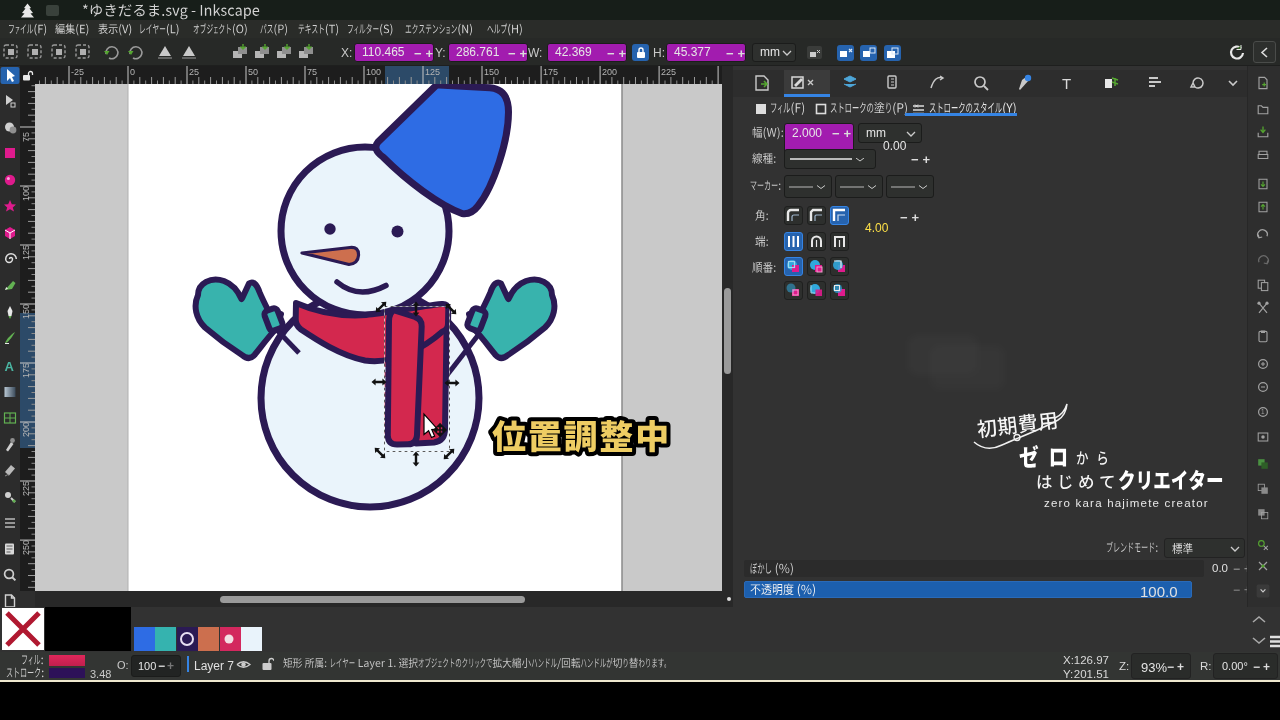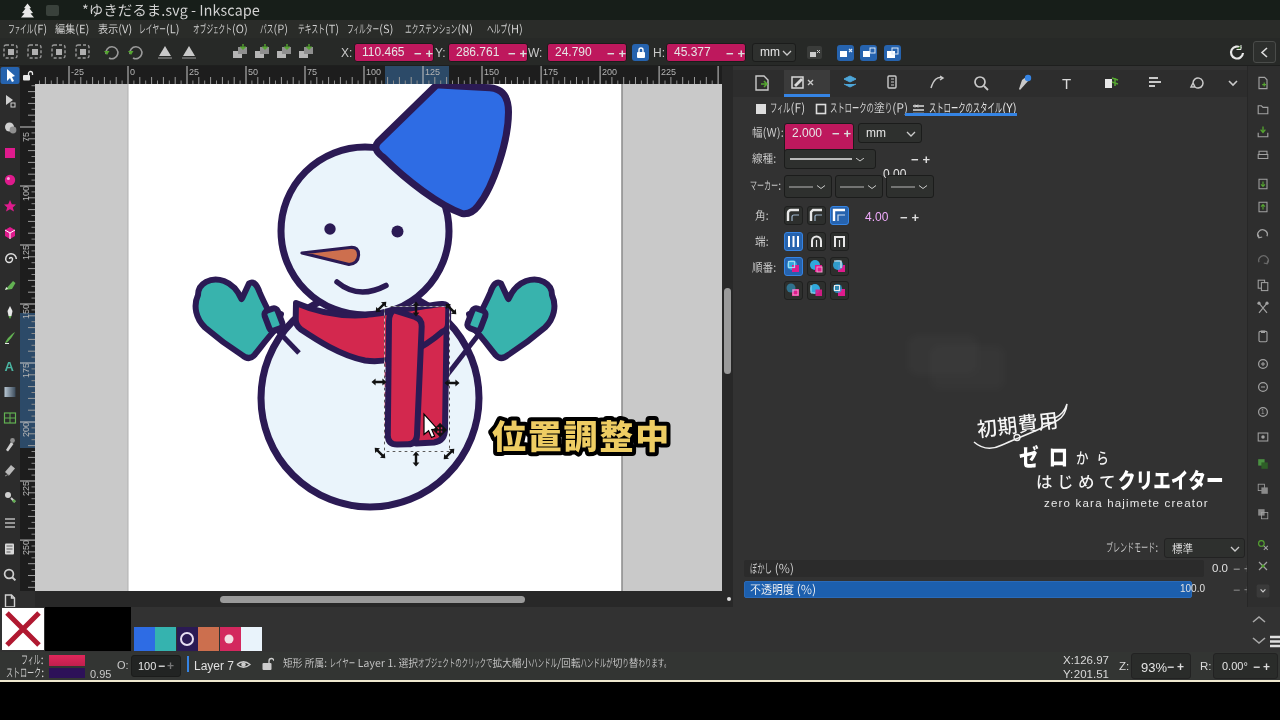--- a/index.html
+++ b/index.html
@@ -1,18 +1,18 @@
 <!DOCTYPE html>
 <html><head><meta charset="utf-8"><style>
 *{margin:0;padding:0;box-sizing:border-box}
 html,body{width:1280px;height:720px;overflow:hidden;background:#000;
 font-family:"Liberation Sans",sans-serif;-webkit-font-smoothing:antialiased}
 .abs{position:absolute}
 #app{position:relative;width:1280px;height:720px;background:#2e2e2e}
-.inp{position:absolute;height:19px;background:#be185d;border:1px solid #1b1c1b;border-radius:3px;
+.inp{position:absolute;height:19px;background:#a21caf;border:1px solid #1b1c1b;border-radius:3px;
 color:#e6e6e6;font-size:12px;line-height:17px;padding-left:7px}
 .pm{position:absolute;color:#dcdcdc;font-size:13px;letter-spacing:4px;font-weight:700}
 .lbl{position:absolute;color:#c9c9c9;font-size:12px}
 .bluebtn{position:absolute;width:17px;height:17px;background:#2663ae;border-radius:3px}
 </style></head><body>
 <div id="app">
     <div class="abs" style="left:0;top:0;width:1280px;height:20px;background:#171e19"></div>
     <svg class="abs" style="left:20px;top:3px" width="15" height="15" viewBox="0 0 15 15">
       <path d="M7.5 0.5 L11 5 L9.5 5.5 L13 10 L10.5 10.5 L14 14.5 L1 14.5 L4.5 10.5 L2 10 L5.5 5.5 L4 5 Z" fill="#e8e8e8"></path>
     </svg>
@@ -82,21 +82,21 @@
       <rect x="304" y="5" width="9" height="7" fill="#8f8f8f"></rect>
       <path d="M309 2 v5 m-2.5-2.5 l2.5 2.5 2.5-2.5" stroke="#55a630" stroke-width="1.4" fill="none"></path>
     </svg>
     <div class="lbl" style="left:341px;top:46px">X:</div>
     <div class="inp" style="left:354px;top:43px;width:80px">110.465</div>
     <div class="pm" style="left:414px;top:46px">−+</div>
     <div class="lbl" style="left:435px;top:46px">Y:</div>
     <div class="inp" style="left:448px;top:43px;width:80px">286.761</div>
     <div class="pm" style="left:508px;top:46px">−+</div>
     <div class="lbl" style="left:528px;top:46px">W:</div>
-    <div class="inp" style="left:547px;top:43px;width:80px">24.790</div>
+    <div class="inp" style="left:547px;top:43px;width:80px">42.369</div>
     <div class="pm" style="left:607px;top:46px">−+</div>
     <div class="lbl" style="left:653px;top:46px">H:</div>
     <div class="inp" style="left:666px;top:43px;width:80px">45.377</div>
     <div class="pm" style="left:726px;top:46px">−+</div>
     <div class="bluebtn" style="left:632px;top:44px"></div>
     <svg class="abs" style="left:635px;top:46px" width="12" height="13">
       <rect x="2" y="6" width="8" height="6" rx="1" fill="#fff"></rect>
       <path d="M4 6 V4 a2 2 0 0 1 4 0 v2" fill="none" stroke="#fff" stroke-width="1.4"></path>
     </svg>
     <div class="inp" style="left:752px;top:43px;width:44px;background:#2e302e;border-color:#1b1c1b">mm</div>
@@ -516,21 +516,21 @@
       <path d="M1 1 L5 5 L9 1" stroke="#ccc" stroke-width="1.3" fill="none"></path>
     </svg>
     <svg style="position:absolute;left:752px;top:149px;overflow:visible" width="28" height="18">
       <path transform="translate(0,13.8)" fill="#cccccc" d="M5.4 -6.4H8.9V-5.3H5.4ZM5.4 -8.1H8.9V-7.1H5.4ZM3.1 -3.1C3.4 -2.4 3.6 -1.5 3.6 -0.9L4.3 -1.1C4.2 -1.7 4 -2.6 3.7 -3.3ZM0.9 -3.2C0.8 -2.2 0.6 -1.1 0.3 -0.4C0.4 -0.3 0.7 -0.1 0.9 -0C1.2 -0.8 1.5 -2 1.6 -3.1ZM4.6 -8.8V-4.6H6.8V-0C6.8 0.1 6.7 0.2 6.6 0.2C6.5 0.2 6.1 0.2 5.6 0.2C5.7 0.4 5.8 0.7 5.8 0.9C6.5 0.9 6.9 0.9 7.2 0.8C7.4 0.7 7.5 0.4 7.5 -0V-2.5C8 -1.3 8.7 -0.2 9.8 0.5C9.9 0.2 10.2 -0.1 10.3 -0.3C9.5 -0.7 8.9 -1.3 8.4 -2C9 -2.4 9.6 -3 10.1 -3.6L9.4 -4.1C9.1 -3.6 8.6 -3.1 8.1 -2.6C7.8 -3.3 7.6 -3.9 7.5 -4.5V-4.6H9.7V-8.8H7.2C7.4 -9.2 7.5 -9.5 7.7 -9.9L6.8 -10.1C6.7 -9.7 6.5 -9.3 6.4 -8.8ZM4.2 -3.6V-2.8H5.7C5.3 -1.5 4.6 -0.7 3.8 -0.1C3.9 -0 4.2 0.3 4.3 0.5C5.3 -0.2 6.2 -1.5 6.5 -3.4L6.1 -3.6L6 -3.6ZM0.3 -4.8 0.4 -4 2.1 -4.1V1H2.8V-4.1L3.6 -4.2C3.7 -3.9 3.8 -3.6 3.8 -3.4L4.4 -3.8C4.3 -4.4 3.9 -5.4 3.4 -6.2L2.8 -6C3 -5.7 3.2 -5.3 3.3 -4.9L1.8 -4.9C2.5 -5.9 3.3 -7.2 3.9 -8.4L3.3 -8.7C3 -8.1 2.6 -7.3 2.1 -6.5C2 -6.8 1.8 -7 1.6 -7.3C1.9 -8 2.4 -9 2.8 -9.8L2.1 -10.1C1.8 -9.4 1.5 -8.5 1.1 -7.8L0.8 -8.1L0.4 -7.6C0.9 -7.1 1.4 -6.4 1.7 -5.8C1.5 -5.5 1.3 -5.1 1 -4.8Z M15.1 -6.4V-2.6H17.3V-1.7H15V-1H17.3V-0H14.4V0.7H20.8V-0H18.1V-1H20.4V-1.7H18.1V-2.6H20.3V-6.4H18.1V-7.2H20.5V-8H18.1V-8.9C19 -9 19.9 -9.1 20.5 -9.3L20 -9.9C18.8 -9.6 16.7 -9.4 14.9 -9.3C15 -9.2 15 -8.9 15.1 -8.7C15.8 -8.7 16.6 -8.7 17.3 -8.8V-8H14.7V-7.2H17.3V-6.4ZM15.8 -4.2H17.3V-3.2H15.8ZM18.1 -4.2H19.6V-3.2H18.1ZM15.8 -5.7H17.3V-4.8H15.8ZM18.1 -5.7H19.6V-4.8H18.1ZM14.4 -9.9C13.6 -9.5 12.2 -9.2 11 -8.9C11.1 -8.7 11.2 -8.4 11.2 -8.2C11.7 -8.3 12.3 -8.4 12.8 -8.5V-6.7H11.1V-5.9H12.7C12.3 -4.5 11.5 -2.9 10.9 -2.1C11 -1.8 11.2 -1.5 11.3 -1.2C11.8 -2 12.4 -3.2 12.8 -4.4V0.9H13.6V-4.2C13.9 -3.7 14.4 -3.1 14.5 -2.7L15 -3.5C14.8 -3.7 13.9 -4.8 13.6 -5.1V-5.9H14.9V-6.7H13.6V-8.7C14.1 -8.9 14.5 -9 14.9 -9.2Z M22.7 -4.7C23.2 -4.7 23.5 -5 23.5 -5.5C23.5 -6 23.2 -6.4 22.7 -6.4C22.3 -6.4 22 -6 22 -5.5C22 -5 22.3 -4.7 22.7 -4.7ZM22.7 0.2C23.2 0.2 23.5 -0.2 23.5 -0.7C23.5 -1.2 23.2 -1.5 22.7 -1.5C22.3 -1.5 22 -1.2 22 -0.7C22 -0.2 22.3 0.2 22.7 0.2Z"></path>
     </svg>
     <div class="inp" style="left:784px;top:149px;width:92px;height:20px;background:#2e302e"></div>
     <svg class="abs" style="left:790px;top:158px" width="80" height="4">
       <line x1="0" y1="1" x2="62" y2="1" stroke="#e8e8e8" stroke-width="1.5"></line>
       <path d="M66 0 l4 3 4 -3" stroke="#ccc" fill="none"></path>
     </svg>
-    <div class="inp" style="left:876px;top:166px;width:44px;height:20px;border:none;background:none">0.00</div>
+    <div class="inp" style="left:876px;top:138px;width:44px;height:20px;border:none;background:none">0.00</div>
     <div class="pm" style="left:911px;top:152px">−+</div>
     <svg style="position:absolute;left:750px;top:176px;overflow:visible" width="35" height="18">
       <path transform="translate(0,13.8)" fill="#cccccc" d="M3.2 -1.9C3.7 -1.1 4.2 -0.1 4.5 0.5L5 -0.2C4.7 -0.7 4.2 -1.6 3.8 -2.4C4.9 -3.9 5.8 -5.8 6.3 -7.2C6.4 -7.3 6.5 -7.5 6.5 -7.6L6.1 -8.2C6 -8.2 5.8 -8.1 5.6 -8.1C4.9 -8.1 1.8 -8.1 1.4 -8.1C1.2 -8.1 0.9 -8.2 0.7 -8.2V-7.1C0.9 -7.2 1.2 -7.2 1.4 -7.2C1.8 -7.2 4.9 -7.2 5.6 -7.2C5.2 -6.1 4.4 -4.4 3.4 -3C2.9 -3.8 2.3 -4.6 2.1 -4.9L1.6 -4.3C2 -3.8 2.8 -2.6 3.2 -1.9Z M7.7 -5.2V-4C8 -4.1 8.3 -4.1 8.7 -4.1C9.2 -4.1 12 -4.1 12.6 -4.1C12.9 -4.1 13.2 -4 13.3 -4V-5.2C13.2 -5.2 12.9 -5.1 12.6 -5.1C12 -5.1 9.2 -5.1 8.7 -5.1C8.3 -5.1 7.9 -5.2 7.7 -5.2Z M20 -6.9 19.6 -7.3C19.5 -7.2 19.4 -7.2 19.2 -7.2H17.5C17.5 -7.6 17.6 -8 17.6 -8.5C17.6 -8.7 17.6 -9.2 17.6 -9.4H16.9C17 -9.2 17 -8.7 17 -8.4C17 -8 17 -7.6 17 -7.2H15.7C15.5 -7.2 15.2 -7.2 14.9 -7.3V-6.3C15.2 -6.3 15.5 -6.3 15.7 -6.3H16.9C16.7 -3.9 16.2 -2.4 15.5 -1.3C15.3 -0.9 15 -0.6 14.8 -0.4L15.3 0.3C16.5 -1.1 17.2 -2.9 17.5 -6.3H19.4C19.4 -5 19.3 -2.1 19.1 -1.2C19 -0.9 18.9 -0.8 18.7 -0.8C18.4 -0.8 18 -0.8 17.6 -0.9L17.7 0.1C18.1 0.1 18.5 0.2 18.8 0.2C19.2 0.2 19.4 -0.1 19.6 -0.6C19.9 -1.7 20 -5.2 20 -6.4C20 -6.5 20 -6.7 20 -6.9Z M21.8 -5.2V-4C22 -4.1 22.4 -4.1 22.8 -4.1C23.3 -4.1 26.1 -4.1 26.6 -4.1C26.9 -4.1 27.2 -4 27.4 -4V-5.2C27.2 -5.2 26.9 -5.1 26.6 -5.1C26.1 -5.1 23.3 -5.1 22.8 -5.1C22.4 -5.1 22 -5.2 21.8 -5.2Z M29.7 -4.7C30.1 -4.7 30.5 -5 30.5 -5.5C30.5 -6 30.1 -6.4 29.7 -6.4C29.3 -6.4 28.9 -6 28.9 -5.5C28.9 -5 29.3 -4.7 29.7 -4.7ZM29.7 0.2C30.1 0.2 30.5 -0.2 30.5 -0.7C30.5 -1.2 30.1 -1.5 29.7 -1.5C29.3 -1.5 28.9 -1.2 28.9 -0.7C28.9 -0.2 29.3 0.2 29.7 0.2Z"></path>
     </svg>
     <div class="inp" style="left:784px;top:175px;width:48px;height:23px;background:#2e302e"></div>
     <svg class="abs" style="left:789px;top:185px" width="40" height="5">
       <line x1="0" y1="2" x2="24" y2="2" stroke="#b8b8b8"></line>
       <path d="M28 0.5 l4 3 4 -3" stroke="#ccc" fill="none"></path>
     </svg>
     <div class="inp" style="left:835px;top:175px;width:48px;height:23px;background:#2e302e"></div>
@@ -554,21 +554,21 @@
     <div class="abs" style="left:807px;top:206px;width:19px;height:19px;background:#2d2f2d;border:1px solid #1f201f;border-radius:3px"></div>
     <svg class="abs" style="left:807px;top:206px" width="19" height="19">
       <path d="M4 15 V6 l2-2 h9" fill="none" stroke="#e8e8e8" stroke-width="2.4"></path>
       <path d="M8 15 v-5 l1-1 h6" fill="none" stroke="#9fb6cc" stroke-width="1.2"></path>
     </svg>
     <div class="abs" style="left:830px;top:206px;width:19px;height:19px;background:#2663ae;border:1px solid #3584e4;border-radius:3px"></div>
     <svg class="abs" style="left:830px;top:206px" width="19" height="19">
       <path d="M4 15 V4 h11" fill="none" stroke="#fff" stroke-width="2.4"></path>
       <path d="M8 15 v-6 h7" fill="none" stroke="#cfe0f2" stroke-width="1.2"></path>
     </svg>
-    <div class="lbl" style="left:865px;top:210px;color:#f0abfc">4.00</div>
+    <div class="lbl" style="left:865px;top:221px;color:#fde047">4.00</div>
     <div class="pm" style="left:900px;top:210px">−+</div>
     <svg style="position:absolute;left:755px;top:232px;overflow:visible" width="18" height="18">
       <path transform="translate(0,13.8)" fill="#cccccc" d="M0.8 -6.3C1 -5 1.2 -3.4 1.2 -2.4L1.8 -2.5C1.8 -3.6 1.6 -5.1 1.4 -6.4ZM4.3 -3.8V0.9H5V-3H6V0.8H6.6V-3H7.6V0.8H8.2V-3H9.2V0.1C9.2 0.2 9.2 0.2 9.1 0.2C9 0.3 8.7 0.3 8.4 0.2C8.5 0.4 8.6 0.8 8.6 1C9.1 1 9.4 1 9.6 0.8C9.8 0.7 9.9 0.5 9.9 0.1V-3.8H7.1L7.5 -4.9H10.1V-5.7H4V-4.9H6.6C6.5 -4.5 6.4 -4.1 6.4 -3.8ZM4.4 -9.5V-6.6H9.8V-9.5H9V-7.4H7.4V-10.1H6.6V-7.4H5.2V-9.5ZM1.9 -9.9V-7.7H0.5V-6.9H3.9V-7.7H2.6V-9.9ZM2.9 -6.5C2.8 -5.2 2.5 -3.2 2.3 -2.1L2.6 -2L0.3 -1.5L0.5 -0.6C1.5 -0.9 2.9 -1.2 4.2 -1.6L4.1 -2.4L2.9 -2.1C3.2 -3.2 3.4 -5 3.6 -6.3Z M12.2 -4.7C12.6 -4.7 12.9 -5 12.9 -5.5C12.9 -6 12.6 -6.4 12.2 -6.4C11.7 -6.4 11.4 -6 11.4 -5.5C11.4 -5 11.7 -4.7 12.2 -4.7ZM12.2 0.2C12.6 0.2 12.9 -0.2 12.9 -0.7C12.9 -1.2 12.6 -1.5 12.2 -1.5C11.7 -1.5 11.4 -1.2 11.4 -0.7C11.4 -0.2 11.7 0.2 12.2 0.2Z"></path>
     </svg>
     <div class="abs" style="left:784px;top:232px;width:19px;height:19px;background:#2663ae;border:1px solid #3584e4;border-radius:3px"></div>
     <svg class="abs" style="left:784px;top:232px" width="19" height="19">
       <path d="M5 4 v11 M9.5 4 v11 M14 4 v11" stroke="#fff" stroke-width="2"></path>
     </svg>
     <div class="abs" style="left:807px;top:232px;width:19px;height:19px;background:#2d2f2d;border:1px solid #1f201f;border-radius:3px"></div>
     <svg class="abs" style="left:807px;top:232px" width="19" height="19">
@@ -646,21 +646,21 @@
     <div class="abs" style="left:744px;top:560px;width:460px;height:17px;background:#2b2b2b;border-radius:2px"></div>
     <svg class="abs" style="left:750px;top:561px;overflow:visible" width="70" height="15">
       <path transform="translate(0,12)" d="M1.7 -9.3 1 -9.4C1 -9.1 1 -8.8 1 -8.5C0.9 -7.5 0.6 -5.2 0.6 -3.3C0.6 -1.6 0.8 -0.2 0.9 0.7L1.4 0.6C1.4 0.5 1.4 0.3 1.4 0.2C1.4 0 1.4 -0.2 1.4 -0.4C1.5 -1 1.8 -2.3 2 -3.2L1.7 -3.6C1.5 -3.1 1.4 -2.3 1.2 -1.7C1.2 -2.3 1.2 -2.9 1.2 -3.5C1.2 -4.9 1.4 -7.3 1.5 -8.5C1.6 -8.7 1.6 -9.1 1.7 -9.3ZM6.7 -10.2 6.4 -10C6.5 -9.6 6.7 -8.8 6.8 -8.3L7.2 -8.5C7.1 -9 6.9 -9.8 6.7 -10.2ZM4.6 -2.1 4.7 -1.5C4.7 -0.9 4.5 -0.4 3.9 -0.4C3.4 -0.4 3.1 -0.7 3.1 -1.3C3.1 -1.9 3.4 -2.2 4 -2.2C4.2 -2.2 4.4 -2.2 4.6 -2.1ZM6 -9.8 5.6 -9.6C5.7 -9.4 5.8 -9.2 5.8 -8.9C5 -8.7 4 -8.6 2.9 -8.8V-7.9C3.5 -7.9 4 -7.9 4.6 -7.9V-5.8C4 -5.8 3.4 -5.8 2.8 -5.9L2.8 -5C3.4 -4.9 4 -4.9 4.6 -4.9C4.6 -4.3 4.6 -3.5 4.6 -2.9C4.4 -2.9 4.2 -3 4 -3C3 -3 2.6 -2.1 2.6 -1.3C2.6 -0.1 3.2 0.5 4 0.5C4.8 0.5 5.2 -0.1 5.2 -1.1L5.2 -1.7C5.6 -1.4 6 -0.8 6.4 -0.2L6.7 -1.1C6.3 -1.6 5.8 -2.3 5.1 -2.7C5.1 -3.4 5.1 -4.2 5.1 -5C5.6 -5 6.1 -5.1 6.4 -5.2V-6.1C6 -6 5.6 -5.9 5.1 -5.9V-7.9C5.4 -8 5.7 -8 6 -8L6.1 -7.9L6.4 -8.1C6.3 -8.6 6.1 -9.4 6 -9.8Z M13 -8.4 12.5 -8C13 -7 13.6 -4.8 13.8 -3.5L14.4 -4C14.1 -5.1 13.5 -7.4 13 -8.4ZM7.9 -7 7.9 -5.9C8.1 -6 8.4 -6 8.6 -6.1L9.5 -6.2C9.3 -4.6 8.7 -1.7 8 -0L8.6 0.4C9.4 -1.7 9.8 -4.5 10.1 -6.4C10.4 -6.4 10.7 -6.4 10.9 -6.4C11.4 -6.4 11.7 -6.2 11.7 -5.1C11.7 -3.7 11.6 -2.1 11.3 -1.2C11.2 -0.7 11 -0.6 10.7 -0.6C10.5 -0.6 10.1 -0.7 9.8 -0.9L9.9 0.2C10.1 0.3 10.5 0.4 10.8 0.4C11.2 0.4 11.6 0.2 11.8 -0.7C12.1 -1.7 12.2 -3.7 12.2 -5.2C12.2 -6.9 11.7 -7.3 11.1 -7.3C10.9 -7.3 10.6 -7.3 10.2 -7.2L10.4 -9C10.5 -9.2 10.5 -9.5 10.5 -9.8L9.8 -9.9C9.8 -9 9.8 -8.1 9.6 -7.2C9.2 -7.1 8.8 -7 8.5 -7C8.3 -7 8.1 -7 7.9 -7Z M17.1 -9.7 16.4 -9.8C16.4 -9.4 16.4 -8.9 16.4 -8.5C16.4 -7.2 16.4 -4 16.4 -2.1C16.4 -0.1 17.1 0.6 18.1 0.6C19.7 0.6 20.7 -0.9 21.2 -2.1L20.8 -3C20.2 -1.7 19.5 -0.4 18.2 -0.4C17.5 -0.4 17 -0.9 17 -2.2C17 -4.1 17 -7.1 17 -8.5C17.1 -8.9 17.1 -9.3 17.1 -9.7Z M27.6 2.5 28.2 2.1C27.2 0.4 26.7 -1.8 26.7 -3.9C26.7 -6 27.2 -8.1 28.2 -9.9L27.6 -10.2C26.4 -8.3 25.8 -6.3 25.8 -3.9C25.8 -1.4 26.4 0.6 27.6 2.5Z M31.2 -3.6C32.5 -3.6 33.3 -4.6 33.3 -6.5C33.3 -8.3 32.5 -9.3 31.2 -9.3C30 -9.3 29.2 -8.3 29.2 -6.5C29.2 -4.6 30 -3.6 31.2 -3.6ZM31.2 -4.2C30.5 -4.2 30.1 -5 30.1 -6.5C30.1 -7.9 30.5 -8.6 31.2 -8.6C31.9 -8.6 32.4 -7.9 32.4 -6.5C32.4 -5 31.9 -4.2 31.2 -4.2ZM31.5 0.2H32.2L37.2 -9.3H36.4ZM37.4 0.2C38.6 0.2 39.4 -0.9 39.4 -2.7C39.4 -4.6 38.6 -5.6 37.4 -5.6C36.2 -5.6 35.4 -4.6 35.4 -2.7C35.4 -0.9 36.2 0.2 37.4 0.2ZM37.4 -0.5C36.7 -0.5 36.2 -1.3 36.2 -2.7C36.2 -4.2 36.7 -4.9 37.4 -4.9C38.1 -4.9 38.6 -4.2 38.6 -2.7C38.6 -1.3 38.1 -0.5 37.4 -0.5Z M41.1 2.5C42.2 0.6 42.9 -1.4 42.9 -3.9C42.9 -6.3 42.2 -8.3 41.1 -10.2L40.4 -9.9C41.5 -8.1 42 -6 42 -3.9C42 -1.8 41.5 0.4 40.4 2.1Z" fill="#d0d0d0"></path>
     </svg>
     <div class="lbl" style="left:1212px;top:562px;color:#e0e0e0;font-size:11.5px">0.0</div>
     <div class="pm" style="left:1233px;top:562px;color:#8a8a8a;font-size:12px">−+</div>
     <div class="abs" style="left:744px;top:581px;width:448px;height:17px;background:#1c5fae;border:1px solid #2a6ab8;border-radius:2px"></div>
     <svg class="abs" style="left:750px;top:582px;overflow:visible" width="90" height="15">
       <path transform="translate(0,12)" d="M6.1 -6C7.5 -5 9.1 -3.5 9.9 -2.5L10.6 -3.3C9.7 -4.2 8.1 -5.6 6.8 -6.6ZM0.8 -9.6V-8.7H5.7C4.6 -6.5 2.7 -4.4 0.5 -3.2C0.7 -3 0.9 -2.6 1 -2.4C2.6 -3.3 3.9 -4.6 5 -6V1H5.9V-7.3C6.2 -7.7 6.5 -8.2 6.7 -8.7H10.2V-9.6Z M11.6 -9.7C12.3 -9.1 13 -8.2 13.4 -7.6L14 -8.1C13.7 -8.8 12.9 -9.6 12.2 -10.2ZM13.7 -5.6H11.5V-4.7H12.9V-1.5C12.4 -0.9 11.9 -0.4 11.4 -0L11.8 0.9C12.4 0.4 12.9 -0.2 13.4 -0.7C14 0.3 15 0.7 16.5 0.8C17.7 0.8 20.1 0.8 21.3 0.7C21.4 0.5 21.5 0 21.6 -0.2C20.3 -0.1 17.7 -0.1 16.5 -0.1C15.2 -0.2 14.2 -0.6 13.7 -1.5ZM20.4 -10.3C19.2 -10 16.8 -9.8 14.8 -9.7C14.9 -9.5 14.9 -9.2 15 -9C15.8 -9 16.7 -9.1 17.5 -9.1V-8.2H14.4V-7.5H17C16.3 -6.6 15.1 -5.7 14.1 -5.3C14.3 -5.2 14.5 -4.9 14.6 -4.6C15.6 -5.1 16.7 -6 17.5 -7V-5.3H18.3V-7.1C19.1 -6.1 20.1 -5.2 21.2 -4.8C21.3 -5 21.5 -5.3 21.7 -5.5C20.6 -5.8 19.5 -6.6 18.8 -7.5H21.5V-8.2H18.3V-9.2C19.3 -9.3 20.3 -9.5 21 -9.7ZM15.3 -5V-4.3H16.6C16.4 -3 15.9 -2 14.4 -1.4C14.6 -1.3 14.8 -1 14.9 -0.8C16.6 -1.4 17.2 -2.6 17.4 -4.3H18.7C18.6 -3.8 18.5 -3.3 18.4 -2.9L19.1 -2.8L19.2 -3.2H20.3C20.2 -2.3 20.1 -1.9 20 -1.7C19.9 -1.6 19.8 -1.6 19.6 -1.6C19.4 -1.6 18.9 -1.6 18.4 -1.7C18.5 -1.5 18.6 -1.2 18.6 -0.9C19.1 -0.9 19.6 -0.9 19.9 -0.9C20.2 -0.9 20.4 -1 20.6 -1.2C20.8 -1.5 21 -2.1 21.1 -3.6C21.1 -3.7 21.1 -3.9 21.1 -3.9H19.4L19.5 -5Z M25.7 -5.6V-3.2H23.7V-5.6ZM25.7 -6.5H23.7V-8.9H25.7ZM22.9 -9.7V-1.1H23.7V-2.3H26.5V-9.7ZM31.4 -9.1V-6.9H28.3V-9.1ZM27.5 -10V-5.5C27.5 -3.6 27.3 -1.2 25.5 0.4C25.6 0.6 25.9 0.9 26.1 1.1C27.3 -0 27.9 -1.5 28.1 -3H31.4V-0.2C31.4 -0 31.3 0.1 31.1 0.1C30.9 0.1 30.2 0.1 29.5 0.1C29.6 0.3 29.8 0.7 29.8 1C30.8 1 31.4 1 31.7 0.8C32.1 0.7 32.2 0.4 32.2 -0.2V-10ZM31.4 -6.1V-3.9H28.2C28.3 -4.4 28.3 -5 28.3 -5.5V-6.1Z M37.2 -8.1V-7H35.5V-6.2H37.2V-4.2H41.5V-6.2H43.3V-7H41.5V-8.1H40.7V-7H38V-8.1ZM40.7 -6.2V-4.9H38V-6.2ZM41.3 -2.6C40.9 -1.9 40.2 -1.4 39.5 -1C38.7 -1.4 38.1 -1.9 37.7 -2.6ZM35.6 -3.4V-2.6H37.3L36.9 -2.4C37.3 -1.7 37.9 -1.1 38.6 -0.6C37.6 -0.2 36.4 0.1 35.2 0.2C35.3 0.4 35.5 0.8 35.6 1C36.9 0.8 38.3 0.5 39.5 -0.1C40.5 0.5 41.7 0.8 43.1 1C43.2 0.8 43.4 0.4 43.6 0.2C42.4 0.1 41.3 -0.2 40.3 -0.6C41.3 -1.2 42 -2 42.5 -3.1L42 -3.4L41.9 -3.4ZM34.3 -9.3V-5.7C34.3 -3.8 34.3 -1.3 33.3 0.5C33.5 0.6 33.9 0.9 34 1C35 -0.9 35.1 -3.7 35.1 -5.7V-8.4H43.4V-9.3H39.2V-10.5H38.4V-9.3Z M49.6 2.5 50.3 2.1C49.3 0.4 48.8 -1.8 48.8 -3.9C48.8 -6 49.3 -8.1 50.3 -9.9L49.6 -10.2C48.5 -8.3 47.8 -6.3 47.8 -3.9C47.8 -1.4 48.5 0.6 49.6 2.5Z M53.3 -3.6C54.5 -3.6 55.3 -4.6 55.3 -6.5C55.3 -8.3 54.5 -9.3 53.3 -9.3C52.1 -9.3 51.3 -8.3 51.3 -6.5C51.3 -4.6 52.1 -3.6 53.3 -3.6ZM53.3 -4.2C52.6 -4.2 52.1 -5 52.1 -6.5C52.1 -7.9 52.6 -8.6 53.3 -8.6C54 -8.6 54.5 -7.9 54.5 -6.5C54.5 -5 54 -4.2 53.3 -4.2ZM53.6 0.2H54.3L59.2 -9.3H58.5ZM59.5 0.2C60.7 0.2 61.5 -0.9 61.5 -2.7C61.5 -4.6 60.7 -5.6 59.5 -5.6C58.3 -5.6 57.5 -4.6 57.5 -2.7C57.5 -0.9 58.3 0.2 59.5 0.2ZM59.5 -0.5C58.8 -0.5 58.3 -1.3 58.3 -2.7C58.3 -4.2 58.8 -4.9 59.5 -4.9C60.2 -4.9 60.7 -4.2 60.7 -2.7C60.7 -1.3 60.2 -0.5 59.5 -0.5Z M63.2 2.5C64.3 0.6 65 -1.4 65 -3.9C65 -6.3 64.3 -8.3 63.2 -10.2L62.5 -9.9C63.5 -8.1 64.1 -6 64.1 -3.9C64.1 -1.8 63.5 0.4 62.5 2.1Z" fill="#f2f2f2"></path>
     </svg>
-    <div class="lbl" style="left:1180px;top:583px;color:#e0e0e0;font-size:10px">100.0</div>
+    <div class="lbl" style="left:1140px;top:583px;color:#e0e0e0;font-size:15px">100.0</div>
     <div class="pm" style="left:1233px;top:583px;color:#777;font-size:12px">−+</div>
     <div class="abs" style="left:1247px;top:66px;width:33px;height:541px;background:#2e2e2e;border-left:1px solid #272727"></div>
     <svg class="abs" style="left:1247px;top:66px" width="33" height="541" viewBox="0 0 33 541">
       <g transform="translate(3.2,3.4) scale(0.8)">
         <path d="M11 10 h7 l3 3 v11 h-10 Z" fill="none" stroke="#a2a2a2" stroke-width="1.4"></path>
         <path d="M15 19 h5 m-2.5 -2.5 v5" stroke="#55a630" stroke-width="1.5"></path>
       </g>
       <g transform="translate(3.2,8.6) scale(0.8)">
         <path d="M10 49 v-10 h4 l2 2 h6 v8 Z" fill="none" stroke="#a2a2a2" stroke-width="1.4"></path>
       </g>
@@ -764,21 +764,21 @@
     </svg>
     <div class="abs" style="left:0;top:652px;width:1280px;height:28px;background:#333533"></div>
     <svg class="abs" style="left:21px;top:653px;overflow:visible" width="40" height="13">
       <path transform="translate(0,11)" d="M6 -8 5.6 -8.4C5.5 -8.4 5.3 -8.4 5.2 -8.4C4.9 -8.4 2.1 -8.4 1.7 -8.4C1.5 -8.4 1.2 -8.4 1 -8.5V-7.4C1.2 -7.4 1.4 -7.4 1.7 -7.4C2.1 -7.4 4.9 -7.4 5.3 -7.4C5.2 -6.3 4.9 -4.6 4.4 -3.5C3.8 -2.2 3 -1.2 1.6 -0.6L2.1 0.3C3.4 -0.4 4.3 -1.5 4.9 -3C5.4 -4.2 5.8 -6.1 5.9 -7.4C6 -7.6 6 -7.8 6 -8Z M7.7 -3.1 7.9 -2.2C8.5 -2.6 9.2 -3.3 9.6 -3.8V-0.1C9.6 0.3 9.6 0.7 9.6 0.9H10.1C10.1 0.7 10.1 0.3 10.1 -0.1V-4.4C10.6 -5.1 11.1 -6 11.3 -6.6L11 -7.4C10.7 -6.6 10.2 -5.6 9.7 -4.9C9.2 -4.3 8.4 -3.5 7.7 -3.1Z M16.2 -0.3 16.6 0.3C16.6 0.2 16.7 0.1 16.8 0C17.6 -0.7 18.6 -1.9 19.2 -3.3L18.9 -4.1C18.4 -2.8 17.5 -1.7 16.8 -1.2C16.8 -1.6 16.8 -7.4 16.8 -8.1C16.8 -8.6 16.9 -8.9 16.9 -9H16.2C16.2 -8.9 16.3 -8.6 16.3 -8.1C16.3 -7.4 16.3 -1.5 16.3 -0.9C16.3 -0.7 16.2 -0.4 16.2 -0.3ZM13 -0.3 13.5 0.3C14.1 -0.5 14.6 -1.7 14.8 -3C15 -4.2 15 -6.8 15 -8.1C15 -8.5 15 -8.8 15 -9H14.4C14.4 -8.7 14.4 -8.4 14.4 -8.1C14.4 -6.8 14.4 -4.4 14.2 -3.3C14 -2.1 13.6 -1 13 -0.3Z M21.2 -4.7C21.6 -4.7 21.9 -5 21.9 -5.5C21.9 -6 21.6 -6.4 21.2 -6.4C20.7 -6.4 20.4 -6 20.4 -5.5C20.4 -5 20.7 -4.7 21.2 -4.7ZM21.2 0.2C21.6 0.2 21.9 -0.2 21.9 -0.7C21.9 -1.2 21.6 -1.5 21.2 -1.5C20.7 -1.5 20.4 -1.2 20.4 -0.7C20.4 -0.2 20.7 0.2 21.2 0.2Z" fill="#cfcfcf"></path>
     </svg>
     <svg class="abs" style="left:6px;top:666px;overflow:visible" width="56" height="13">
       <path transform="translate(0,11)" d="M5.6 -8 5.3 -8.5C5.1 -8.4 5 -8.4 4.7 -8.4C4.5 -8.4 2.3 -8.4 2 -8.4C1.8 -8.4 1.4 -8.4 1.3 -8.5V-7.4C1.4 -7.4 1.8 -7.4 2 -7.4C2.3 -7.4 4.5 -7.4 4.8 -7.4C4.6 -6.4 4.1 -5 3.6 -4.1C2.9 -2.7 1.8 -1.3 0.7 -0.5L1.2 0.3C2.2 -0.5 3.1 -1.9 3.9 -3.2C4.6 -2.1 5.3 -0.7 5.8 0.3L6.3 -0.4C5.9 -1.3 5 -2.9 4.3 -4C4.8 -5.1 5.2 -6.5 5.4 -7.5C5.5 -7.7 5.6 -7.9 5.6 -8Z M9.4 -1.1C9.4 -0.6 9.4 -0 9.3 0.4H10C10 -0 10 -0.7 10 -1.1L10 -5C10.7 -4.6 12 -3.8 12.7 -3.1L13 -4.1C12.2 -4.7 10.9 -5.6 10 -6.1V-8C10 -8.4 10 -8.9 10 -9.3H9.3C9.4 -8.9 9.4 -8.4 9.4 -8C9.4 -7 9.4 -1.7 9.4 -1.1Z M15.1 -8.2C15.1 -7.9 15.1 -7.6 15.1 -7.3C15.1 -6.8 15.1 -1.9 15.1 -1.4C15.1 -1 15.1 -0.1 15.1 0.1H15.7L15.6 -0.6H19.5L19.5 0.1H20.1C20.1 -0 20.1 -1 20.1 -1.4C20.1 -1.8 20.1 -6.7 20.1 -7.3C20.1 -7.6 20.1 -7.9 20.1 -8.2C19.9 -8.2 19.6 -8.2 19.5 -8.2C19.1 -8.2 16.1 -8.2 15.7 -8.2C15.5 -8.2 15.3 -8.2 15.1 -8.2ZM15.6 -1.5V-7.2H19.5V-1.5Z M21.8 -5.2V-4C22 -4.1 22.4 -4.1 22.8 -4.1C23.3 -4.1 26.1 -4.1 26.6 -4.1C26.9 -4.1 27.2 -4 27.4 -4V-5.2C27.2 -5.2 26.9 -5.1 26.6 -5.1C26.1 -5.1 23.3 -5.1 22.8 -5.1C22.4 -5.1 22 -5.2 21.8 -5.2Z M31.8 -9.3 31.2 -9.7C31.2 -9.4 31 -8.9 31 -8.7C30.7 -7.7 30 -5.9 28.8 -4.7L29.3 -4.1C30 -4.9 30.6 -6 31 -7H33.4C33.3 -5.9 32.8 -4.4 32.3 -3.3C31.7 -2 30.8 -0.9 29.5 -0.3L30 0.5C31.3 -0.3 32.2 -1.4 32.8 -2.7C33.4 -4 33.9 -5.7 34 -6.9C34.1 -7.1 34.1 -7.3 34.2 -7.5L33.7 -8C33.6 -7.9 33.5 -7.9 33.3 -7.9H31.4L31.5 -8.4C31.6 -8.6 31.7 -9 31.8 -9.3Z M36.7 -4.7C37.1 -4.7 37.5 -5 37.5 -5.5C37.5 -6 37.1 -6.4 36.7 -6.4C36.3 -6.4 35.9 -6 35.9 -5.5C35.9 -5 36.3 -4.7 36.7 -4.7ZM36.7 0.2C37.1 0.2 37.5 -0.2 37.5 -0.7C37.5 -1.2 37.1 -1.5 36.7 -1.5C36.3 -1.5 35.9 -1.2 35.9 -0.7C35.9 -0.2 36.3 0.2 36.7 0.2Z" fill="#cfcfcf"></path>
     </svg>
     <div class="abs" style="left:49px;top:655px;width:36px;height:11px;background:linear-gradient(#e0275a,#c11f4e)"></div>
     <div class="abs" style="left:49px;top:668px;width:36px;height:10px;background:#2d1158"></div>
-    <div class="lbl" style="left:90px;top:668px;font-size:11px;color:#c9c9c9">0.95</div>
+    <div class="lbl" style="left:90px;top:668px;font-size:11px;color:#c9c9c9">3.48</div>
     <div class="lbl" style="left:117px;top:659px;font-size:11px;color:#c9c9c9">O:</div>
     <div class="abs" style="left:131px;top:655px;width:50px;height:22px;background:#222423;border:1px solid #1b1c1b;border-radius:3px;color:#e6e6e6;font-size:11px;line-height:21px;padding-left:6px">100</div>
     <div class="pm" style="left:158px;top:659px;font-size:12px;letter-spacing:2px">−<span style="color:#777">+</span></div>
     <div class="abs" style="left:187px;top:656px;width:2px;height:16px;background:#3584e4"></div>
     <div class="lbl" style="left:194px;top:659px;font-size:12px;color:#e0e0e0">Layer 7</div>
     <svg class="abs" style="left:236px;top:658px" width="15" height="13">
       <path d="M1 6.5 Q7.5 1 14 6.5 Q7.5 12 1 6.5" fill="none" stroke="#ccc" stroke-width="1.3"></path>
       <circle cx="7.5" cy="6.5" r="2.2" fill="#ccc"></circle>
     </svg>
     <svg class="abs" style="left:261px;top:657px" width="13" height="14">

